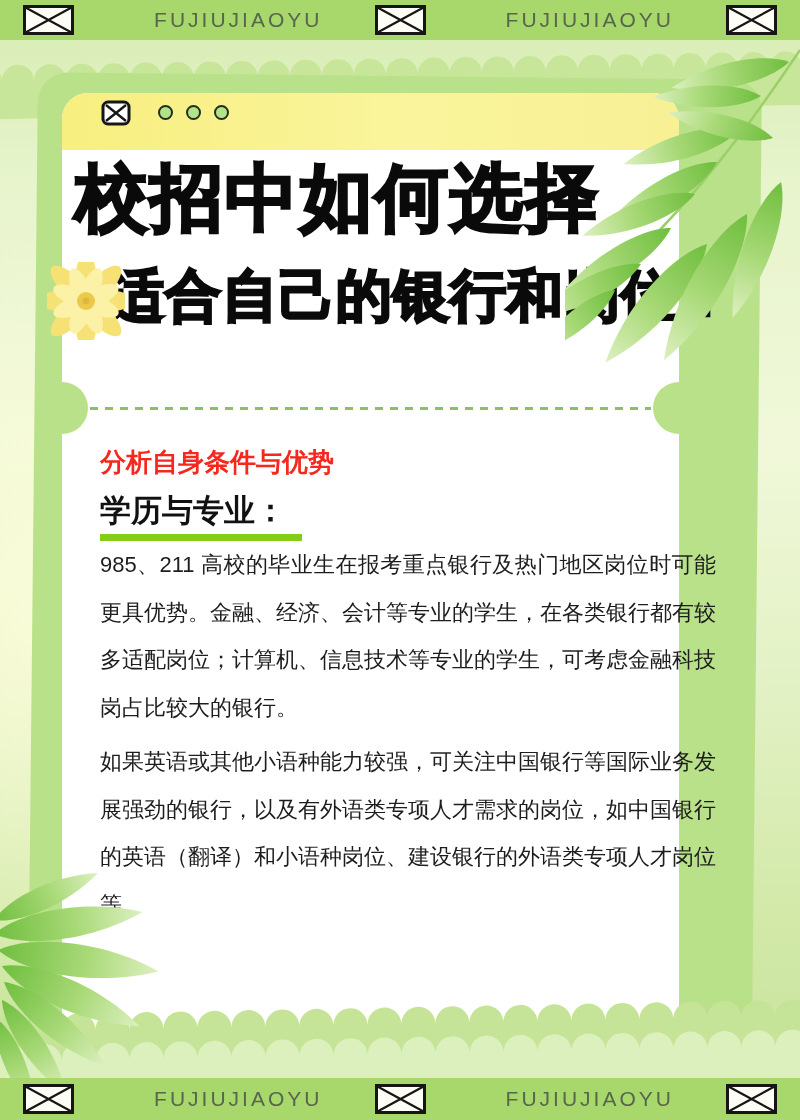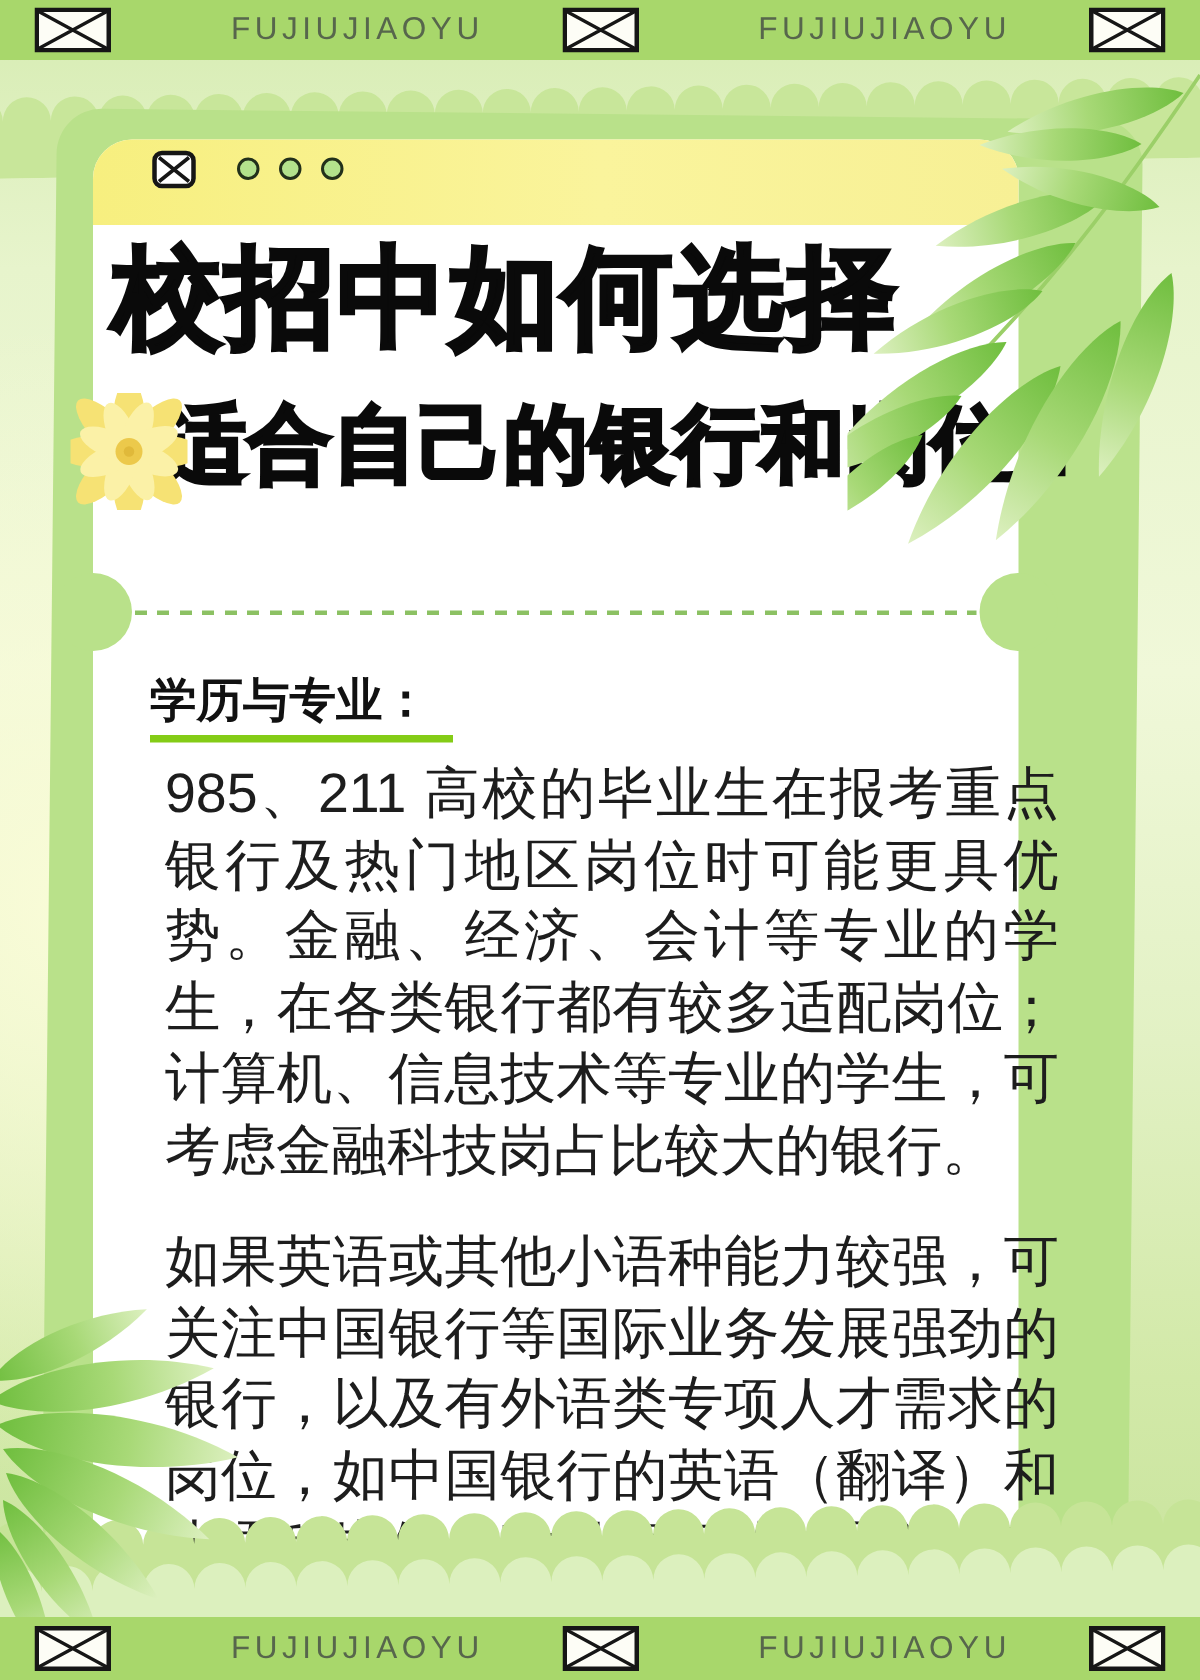--- a/index.html
+++ b/index.html
@@ -72,24 +72,24 @@
   .notch.l{left:-26px}.notch.r{right:-26px}
   
   .content{position:absolute;left:38px;top:352px;width:616px;color:#1d1d1d;}
   .red-heading{
     color:#f5281e;font-size:26px;font-weight:bold;line-height:34px;margin:0 0 10px 0;
   }
   .sub-heading{
     font-size:31px;font-weight:bold;line-height:44px;margin:0;color:#111;
   }
   .sub-heading span{
-    display:inline-block;border-bottom:5px solid #84cc16;padding:0 16px 1px 0;
+    display:inline-block;border-bottom:7px solid #84cc16;padding:0 16px 1px 0;
   }
   .para{
-    font-size:37px;line-height:47.5px;margin:10px;text-align:justify;color:#1d1d1d;
+    font-size:22px;line-height:47.5px;margin:0;text-align:justify;color:#1d1d1d;
   }
   .gap{height:7px;}
   
   .bamboo-tr{position:absolute;right:0;top:42px;width:235px;height:330px;z-index:7;}
   .bamboo-bl{position:absolute;left:0;top:872px;width:215px;height:215px;z-index:7;}
 </style>
 </head>
 <body>
 
 <div class="page">
@@ -140,20 +140,21 @@
         <circle r="9" fill="#ecc94b"></circle>
         <circle r="3.5" fill="#e0b93a"></circle>
       </g>
     </svg>
 
     <div class="dash-line"></div>
     <div class="notch l"></div>
     <div class="notch r"></div>
 
     <div class="content">
+      <p class="red-heading">分析自身条件与优势</p>
 
       <p class="sub-heading"><span>学历与专业：</span></p>
       <p class="para">985、211 高校的毕业生在报考重点银行及热门地区岗位时可能更具优势。金融、经济、会计等专业的学生，在各类银行都有较多适配岗位；计算机、信息技术等专业的学生，可考虑金融科技岗占比较大的银行。</p>
 
       <div class="gap"></div>
 
       <p class="para">如果英语或其他小语种能力较强，可关注中国银行等国际业务发展强劲的银行，以及有外语类专项人才需求的岗位，如中国银行的英语（翻译）和小语种岗位、建设银行的外语类专项人才岗位等。</p>
     </div>
   </div>
 

